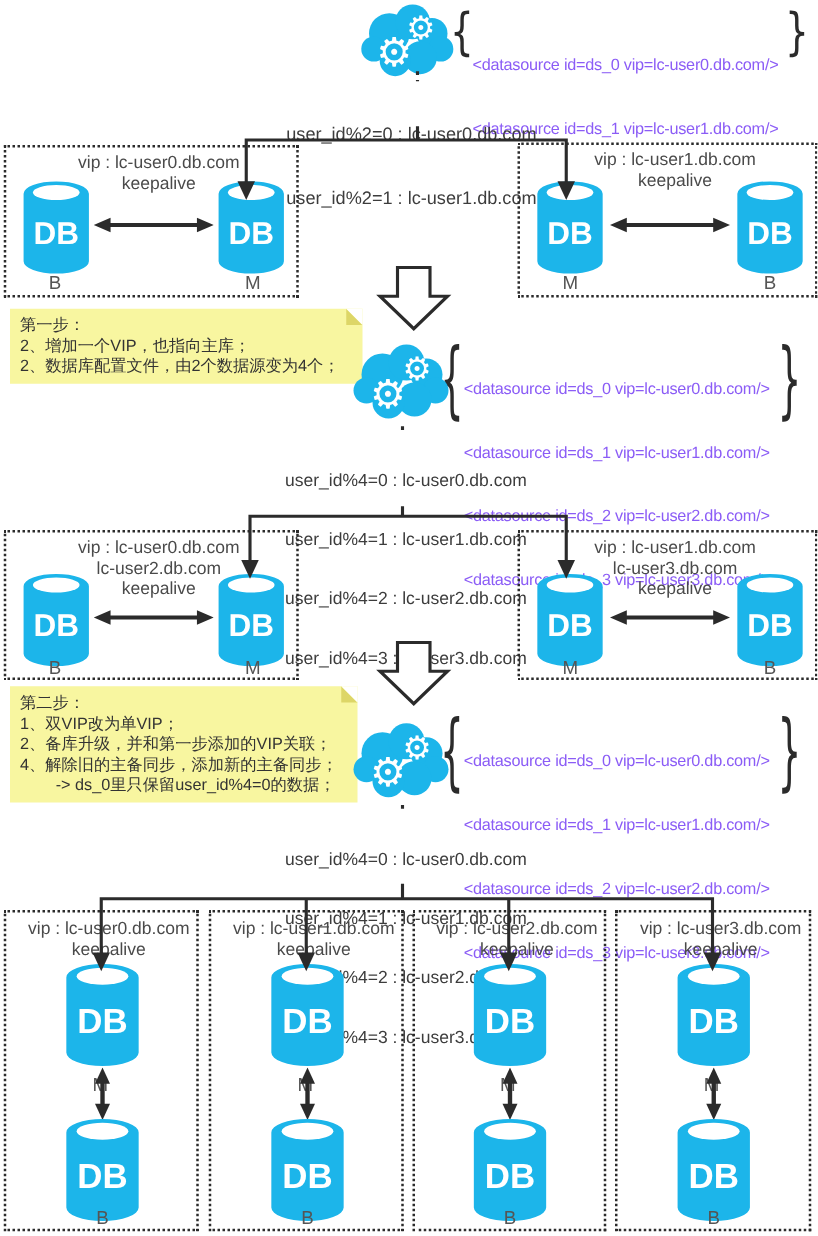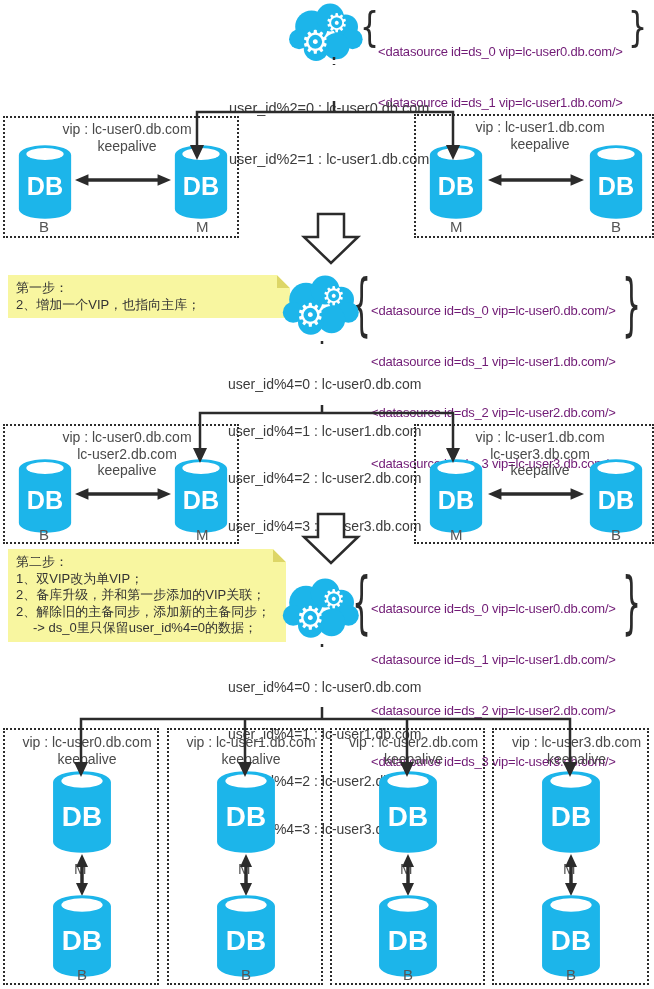--- a/index.html
+++ b/index.html
@@ -3,38 +3,38 @@
 <meta charset="utf-8">
 <style>
   html,body{margin:0;padding:0;background:#ffffff;}
   .canvas{position:relative;width:654px;height:989px;background:#fff;
           font-family:"Liberation Sans","DejaVu Sans",sans-serif;overflow:hidden;color:#3d3d3d;}
   
   .cloud{position:absolute;}
   .cloud svg{display:block;}
   .gear{position:absolute;color:#ffffff;line-height:1;font-family:"DejaVu Sans",sans-serif;}
   
-  .ds-block{position:absolute;font-size:13px;line-height:17px;white-space:pre;color:#701a75;letter-spacing:-0.2px;}
+  .ds-block{position:absolute;font-size:13px;line-height:17px;white-space:pre;color:#8b5cf6;letter-spacing:-0.2px;}
   .ds-block div{white-space:pre;}
   .brace{position:absolute;color:#2b2b2b;font-size:30px;line-height:30px;font-family:"DejaVu Sans",sans-serif;transform-origin:center top;}
   
   .routing{position:absolute;font-size:14px;line-height:15.8px;color:#3c3c3c;white-space:pre;}
   
   .box{position:absolute;border:2px dotted #2b2b2b;box-sizing:border-box;background:transparent;}
   .vip{position:absolute;left:12px;right:0;top:3px;text-align:center;font-size:14px;line-height:16.5px;color:#4a4a4a;}
   .cyl{position:absolute;}
   .role{position:absolute;font-size:15px;color:#555;}
   .harrow,.varrow{position:absolute;}
   
   .note{position:absolute;background:#f8f6a0;color:#333;font-size:13px;line-height:16.5px;padding:5px 6px 5px 8px;box-sizing:border-box;}
   .note::after{content:"";position:absolute;top:0;right:0;width:0;height:0;
     border-left:13px solid transparent;border-top:13px solid #ffffff;}
   .note::before{content:"";position:absolute;top:0;right:0;width:0;height:0;
     border-right:13px solid transparent;border-bottom:13px solid #ddd667;}
-  .note .indent{padding-left:17px;}
+  .note .indent{padding-left:17px;text-align:center;}
   .overlay{position:absolute;left:0;top:0;z-index:6;pointer-events:none;}
   .z7{z-index:7;}
 </style>
 </head>
 <body>
 
 <div class="canvas">
 
   <div class="cloud" style="left:287px;top:2px;width:80px;height:62px;">
     <svg width="80" height="62" viewBox="0 0 100 80">
@@ -112,23 +112,24 @@
     </div>
     <svg class="harrow" style="left:72px;top:56px;" width="96" height="16" viewBox="0 0 100 16">
         <path d="M10,8 H90" stroke="#2b2b2b" stroke-width="3.5"></path>
         <polygon points="0,8 14,2 14,14" fill="#2b2b2b"></polygon>
         <polygon points="100,8 86,2 86,14" fill="#2b2b2b"></polygon>
       </svg>
     <div class="role" style="left:34px;top:102px;">M</div>
     <div class="role" style="left:195px;top:102px;">B</div>
   </div>
 
-  <div class="note" style="left:8px;top:247px;width:282px;margin-top:28px;">
+  <div class="note" style="left:8px;top:247px;width:282px;">
     <div>第一步：</div>
     <div>2、增加一个VIP，也指向主库；</div>
+    <div>2、数据库配置文件，由2个数据源变为4个；</div>
   </div>
 
   <div class="cloud z7" style="left:282px;top:273px;width:80px;height:66px;">
     <svg width="80" height="66" viewBox="0 0 100 80">
       <g fill="#1CB5EA">
         <circle cx="30" cy="32" r="21"></circle>
           <circle cx="54" cy="20" r="18"></circle>
           <circle cx="74" cy="32" r="16"></circle>
         <circle cx="83" cy="48" r="13"></circle>
           <circle cx="62" cy="57" r="17"></circle>
@@ -210,21 +211,21 @@
         <polygon points="100,8 86,2 86,14" fill="#2b2b2b"></polygon>
       </svg>
     <div class="role" style="left:34px;top:100px;">M</div>
     <div class="role" style="left:195px;top:100px;">B</div>
   </div>
 
   <div class="note" style="left:8px;top:549px;width:278px;">
     <div>第二步：</div>
     <div>1、双VIP改为单VIP；</div>
     <div>2、备库升级，并和第一步添加的VIP关联；</div>
-    <div>2、解除旧的主备同步，添加新的主备同步；</div>
+    <div>4、解除旧的主备同步，添加新的主备同步；</div>
     <div class="indent">-&gt; ds_0里只保留user_id%4=0的数据；</div>
   </div>
 
   <div class="cloud z7" style="left:282px;top:576px;width:80px;height:66px;">
     <svg width="80" height="66" viewBox="0 0 100 80">
       <g fill="#1CB5EA">
         <circle cx="30" cy="32" r="21"></circle>
           <circle cx="54" cy="20" r="18"></circle>
           <circle cx="74" cy="32" r="16"></circle>
         <circle cx="83" cy="48" r="13"></circle>

